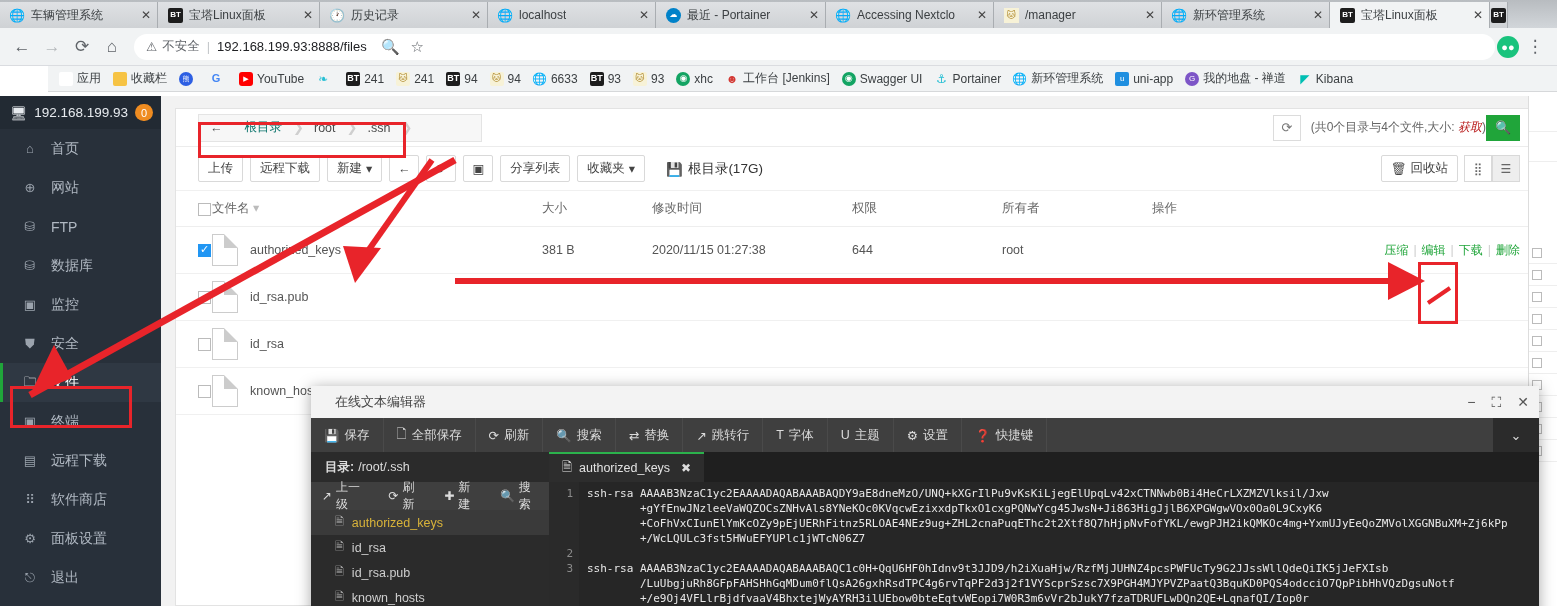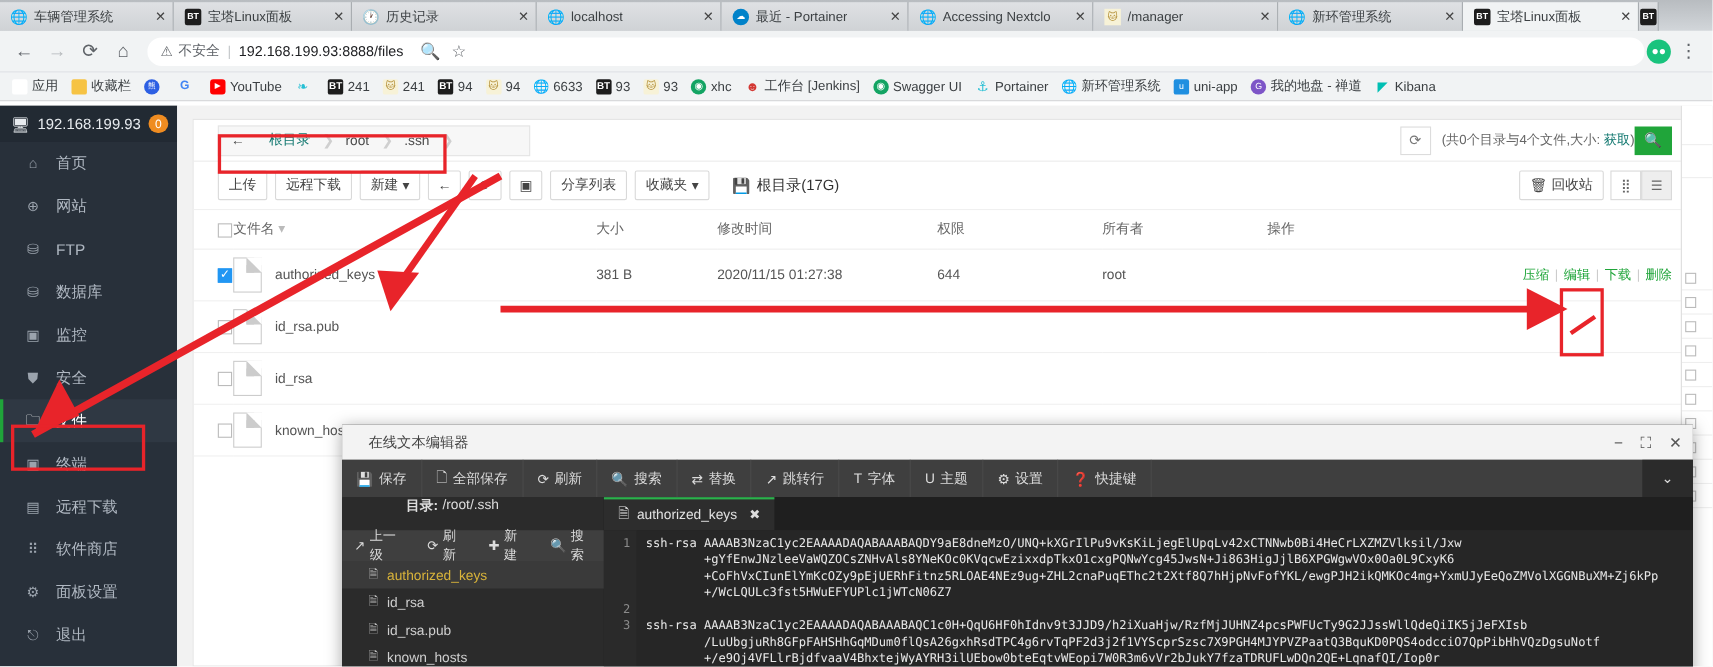--- a/index.html
+++ b/index.html
@@ -35,21 +35,21 @@
   .omnibox { flex:1; height:26px; background:#fff; border-radius:13px; display:flex; align-items:center;
       gap:7px; padding:0 12px; margin-left:6px; font-size:13px; color:#202124; }
   .omni-warn { display:flex; align-items:center; gap:5px; color:#5f6368; font-size:12.5px; }
   .omni-sep { color:#c5c8cb; }
   .omni-right { display:flex; align-items:center; gap:10px; margin-left:8px; }
   .omni-right .i { color:#5f6368; font-size:15px; }
   .prof { width:22px;height:22px;border-radius:50%;background:#19c37d;display:flex;
       align-items:center;justify-content:center;color:#fff;font-size:11px;}
 
   .bookmarks { height:26px; background:#f1f3f4; display:flex; align-items:center; gap:0px;
-      padding:0 5px; border-bottom:1px solid #d6d8da; overflow:hidden; }
+      padding:0 5px; border-bottom:1px solid #d6d8da; overflow:hidden;margin-left:48px; }
   .bm { display:flex; align-items:center; gap:4px; padding:2px 6px; font-size:12px; color:#3c4043;
       white-space:nowrap; border-radius:3px; }
   .bm .bi { width:14px;height:14px;display:inline-flex;align-items:center;justify-content:center;
       font-size:9px;line-height:1;border-radius:2px;flex:0 0 14px;}
   .bi.apps { background:linear-gradient(#e44,#4a4) ; color:#fff; font-size:8px;
       background:#fff; position:relative;}
   .bi.folder { background:#f6c344; border-radius:2px; }
   .bi.btx { background:#1d1d1d; color:#fff; font-weight:700; }
   .bi.tom { background:#f7f2d7; color:#b08a2e; }
   .bi.yt { background:#f00; color:#fff; border-radius:3px; font-size:7px; }
@@ -86,21 +86,21 @@
   .crumbs { display:flex; align-items:center; height:28px; margin-left:22px; background:#f7f7f7;
       border:1px solid #e4e4e4; }
   .crumb { padding:0 11px; font-size:12.5px; color:#4b4b4b; height:26px; display:flex; align-items:center;
       position:relative; }
   .crumb.first { color:#0f766e; }
   .crumb-arrow { width:10px; height:26px; display:flex; align-items:center; color:#cfcfcf; font-size:13px; }
   .path-spacer { flex:1; }
   .refresh-btn { width:28px;height:26px;border:1px solid #dcdcdc;display:flex;align-items:center;
       justify-content:center;color:#777;font-size:13px;margin-right:10px;}
   .dircount { font-size:12px; color:#666; margin-right:auto; }
-  .dircount a { color:#0f766e; }
+  .dircount a { color:#b91c1c;font-style:italic; }
   .searchwrap { display:flex; align-items:center; margin-right:22px; }
   .searchbox { width:210px; height:26px; border:1px solid #20a53a; border-right:none; display:flex;
       align-items:center; justify-content:flex-end; padding-right:6px; gap:4px; font-size:12px; color:#555; background:#fff;}
   .searchbox .cb { width:11px;height:11px;border:1px solid #999; display:inline-block; }
   .searchbtn { width:34px;height:26px;background:#20a53a;color:#fff;display:flex;align-items:center;
       justify-content:center;font-size:13px;}
 
   .toolbar { height:44px; display:flex; align-items:center; padding:0 22px; gap:7px; border-bottom:1px solid #f0f0f0;}
   .tb { height:27px; border:1px solid #d9d9d9; background:#fff; font-size:12.5px; color:#444;
       display:flex;align-items:center;gap:4px;padding:0 9px; border-radius:2px;}
@@ -139,21 +139,21 @@
       padding:0 10px 0 24px; font-size:13px; color:#444; }
   .ed-wins { margin-left:auto; display:flex; align-items:center; gap:16px; color:#555; font-size:14px; }
   .ed-tools { height:34px; background:#3f3f3f; display:flex; align-items:center; color:#dcdcdc; font-size:12.5px;}
   .ed-tool { height:34px; display:flex; align-items:center; gap:5px; padding:0 13px;
       border-right:1px solid #4a4a4a; }
   .ed-tools .spacer { flex:1; height:34px; }
   .ed-caret { width:46px;height:34px;display:flex;align-items:center;justify-content:center;
       color:#ddd;font-size:13px;background:#2b2b2b;}
   .ed-body { display:flex; height:250px; }
   .ed-side { width:238px; background:#2b2b2b; color:#cfcfcf; }
-  .ed-dir { height:30px; display:flex; align-items:flex-start; padding:0 0 0 14px; font-size:12.5px; color:#ddd;margin-left:44px;}
+  .ed-dir { height:30px; display:flex; align-items:center; padding:0 0 0 14px; font-size:12.5px; color:#ddd;}
   .ed-dir b { font-weight:700; margin-right:4px;}
   .ed-sbar { height:28px; background:#3f3f3f; display:flex; align-items:center; font-size:12px; color:#dcdcdc;}
   .ed-sbtn { display:flex; align-items:center; gap:4px; padding:0 11px; }
   .ed-file { height:25px; display:flex; align-items:center; gap:8px; padding-left:24px; font-size:12.5px; color:#cfcfcf;}
   .ed-file.sel { background:#3a3a3a; color:#d8b33a; }
   .ed-file .fi { font-size:11px; color:#bbb; }
   .ed-main { flex:1; background:#262626; position:relative; }
   .ed-tabs { height:30px; background:#1f1f1f; display:flex; align-items:center; }
   .ed-tab { height:30px; display:flex; align-items:center; gap:7px; padding:0 13px; font-size:12.5px;
       color:#e2e2e2; background:#2d2d2d; border-top:2px solid #2bb24c; }

